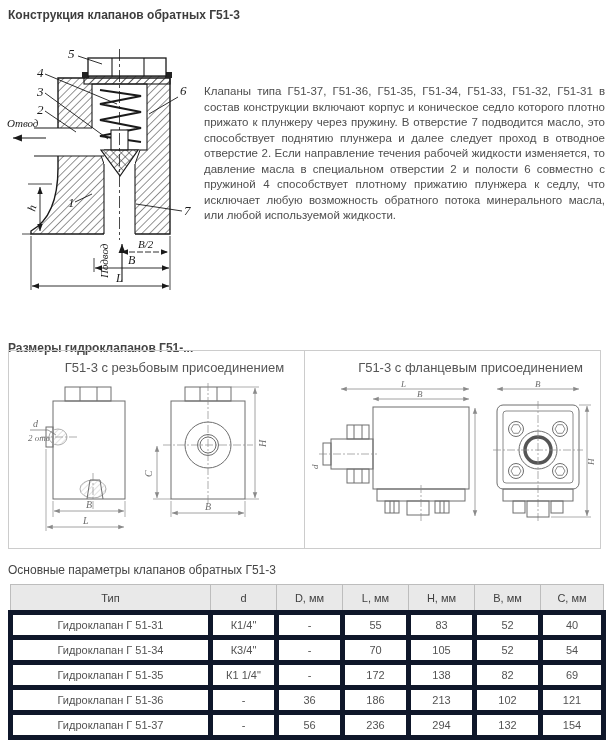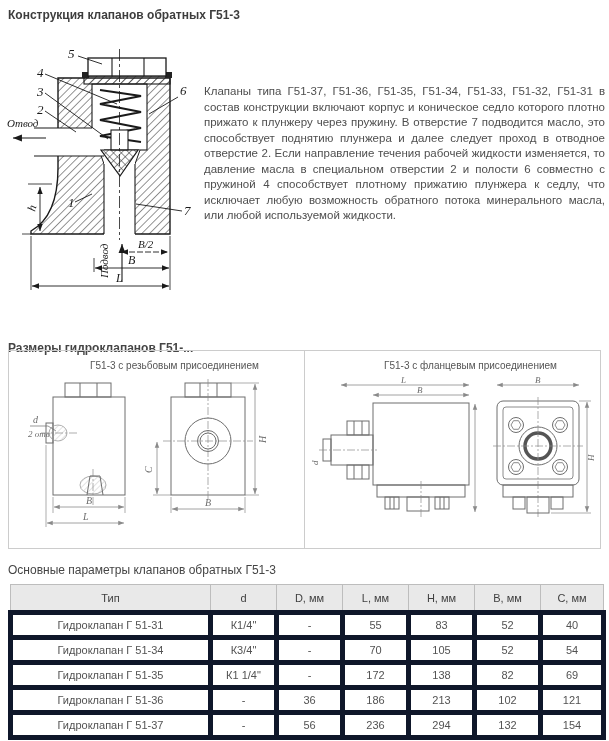--- a/index.html
+++ b/index.html
@@ -16,21 +16,21 @@
     left:204px; top:84px; width:401px;
     font-size:11.5px; line-height:15.5px; color:#4e4e4e; text-align:justify;
   }
   #construction-drawing { left:4px; top:44px; }
   #dim-frame {
     left:8px; top:350px; width:591px; height:197px;
     border:1px solid #cccccc; display:flex;
   }
   .dim-half { flex:1 1 0; display:flex; flex-direction:column; align-items:center; }
   .dim-half.left { border-right:1px solid #cccccc; }
-  .dim-caption { margin-top:9px; font-size:10px; color:#555555;margin-left:36px; }
+  .dim-caption { margin-top:9px; font-size:13px; color:#555555;margin-left:36px; }
   .dim-half svg { margin-top:6px; }
   #params-table {
     position:absolute; left:8px; top:584px; width:593px;
     border-collapse:collapse; font-size:11px; color:#525252; table-layout:fixed;
   }
   #params-table th {
     background:#e9e9e9; border:1px solid #bdbdbd; height:23px;
     font-weight:400; color:#3f3f3f; text-align:center;
   }
   #params-table td { border:5px solid #0f172a; height:18px; text-align:center; }

